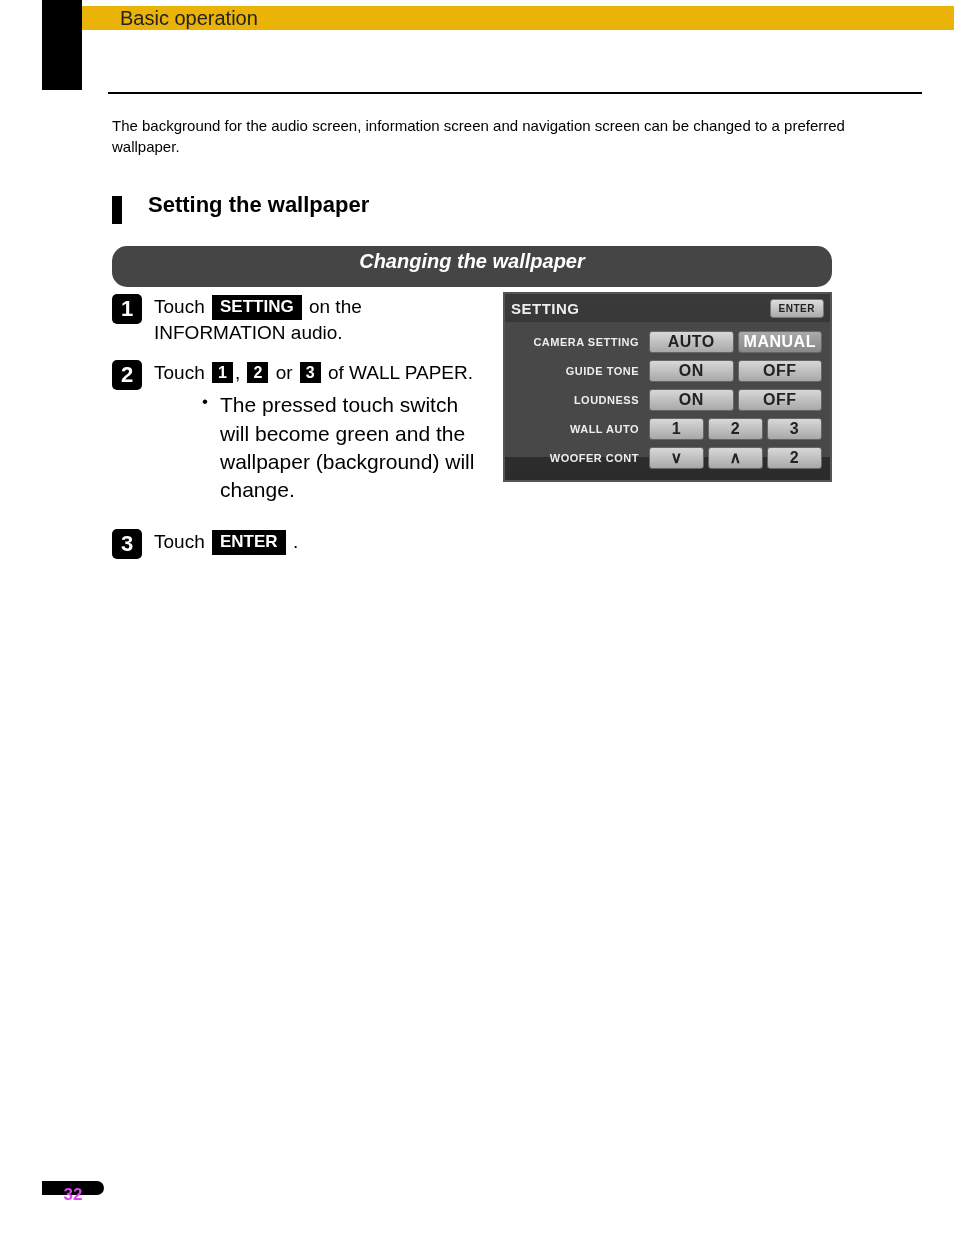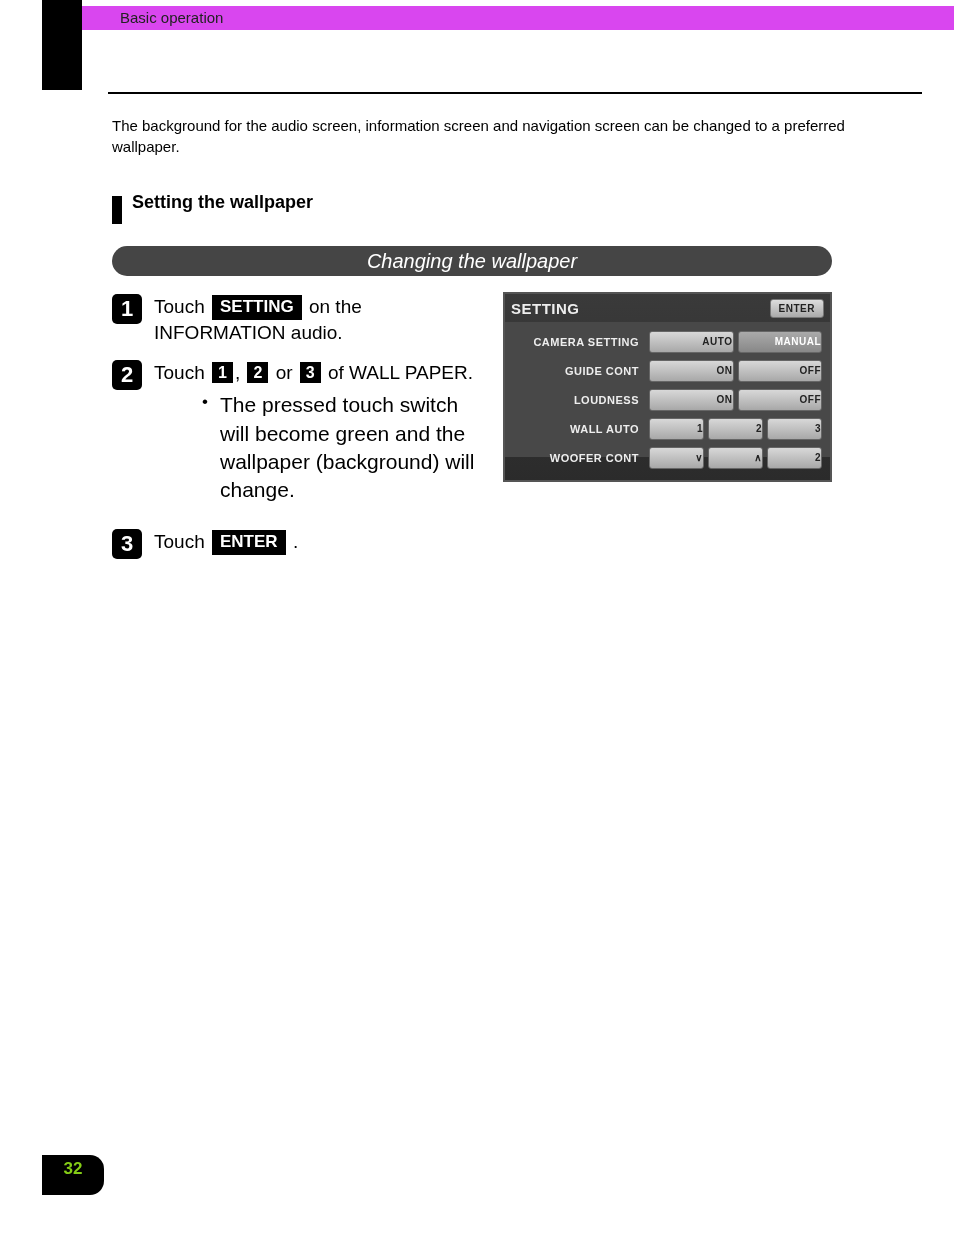--- a/index.html
+++ b/index.html
@@ -24,22 +24,22 @@
     width: 40px;
     height: 90px;
     background: #000;
   }
   .header-bar {
     position: absolute;
     left: 82px;
     top: 6px;
     right: 0;
     height: 24px;
-    background: #d946ef;
-    font-size: 15px;
+    background: #eab308;
+    font-size: 20px;
     padding-left: 38px;
     line-height: 24px;
     color: #222;
   }
   .title {
     position: absolute;
     left: 112px;
     top: 38px;
     font-size: 40px;
     font-weight: bold;
@@ -64,36 +64,36 @@
   .section-mark {
     position: absolute;
     left: 112px;
     top: 196px;
     width: 10px;
     height: 28px;
     background: #000;
   }
   .section-title {
     position: absolute;
-    left: 132px;
+    left: 148px;
     top: 192px;
-    font-size: 18px;
+    font-size: 22px;
     font-weight: bold;
   }
   .pill {
     position: absolute;
     left: 112px;
     top: 246px;
     width: 720px;
-    height: 30px;
+    height: 41px;
     background: #454545;
     border-radius: 15px;
     color: #fff;
     font-style: italic;
-    font-weight: normal;
+    font-weight: bold;
     text-align: center;
     font-size: 20px;
     line-height: 30px;
   }
   .steps {
     position: absolute;
     left: 112px;
     top: 294px;
     width: 370px;
   }
@@ -201,42 +201,42 @@
     font-size: 11px;
     letter-spacing: 0.5px;
     padding-right: 6px;
     font-weight: bold;
   }
   .dev-btn {
     flex: 1;
     background: linear-gradient(#d8d8d8,#a8a8a8);
     border: 1px solid #666;
     border-radius: 3px;
-    font-size: 10px;
-    font-weight: bold;
-    text-align: right;
+    font-size: 16px;
+    font-weight: bold;
+    text-align: center;
     line-height: 20px;
     height: 22px;
     color: #222;
     letter-spacing: 0.5px;
   }
   .dev-btn.small3 { flex: 1; }
   .dev-btn.selected {
     background: linear-gradient(#aaa,#888);
     color: #fff;
   }
 
   .page-num {
     position: absolute;
     left: 42px;
     bottom: 40px;
     width: 62px;
-    height: 40px;
-    background: #000;
-    color: #84cc16;
+    height: 14px;
+    background: #000;
+    color: #d946ef;
     font-weight: bold;
     font-size: 17px;
     text-align: center;
     line-height: 28px;
     border-radius: 0 14px 14px 0;
   }
 </style>
 </head>
 <body>
 
@@ -287,21 +287,21 @@
     </div>
     <div class="dev-body">
 
       <div class="dev-row">
         <div class="dev-label">CAMERA SETTING</div>
         <div class="dev-btn">AUTO</div>
         <div class="dev-btn selected">MANUAL</div>
       </div>
 
       <div class="dev-row">
-        <div class="dev-label">GUIDE CONT</div>
+        <div class="dev-label">GUIDE TONE</div>
         <div class="dev-btn">ON</div>
         <div class="dev-btn">OFF</div>
       </div>
 
       <div class="dev-row">
         <div class="dev-label">LOUDNESS</div>
         <div class="dev-btn">ON</div>
         <div class="dev-btn">OFF</div>
       </div>
 

